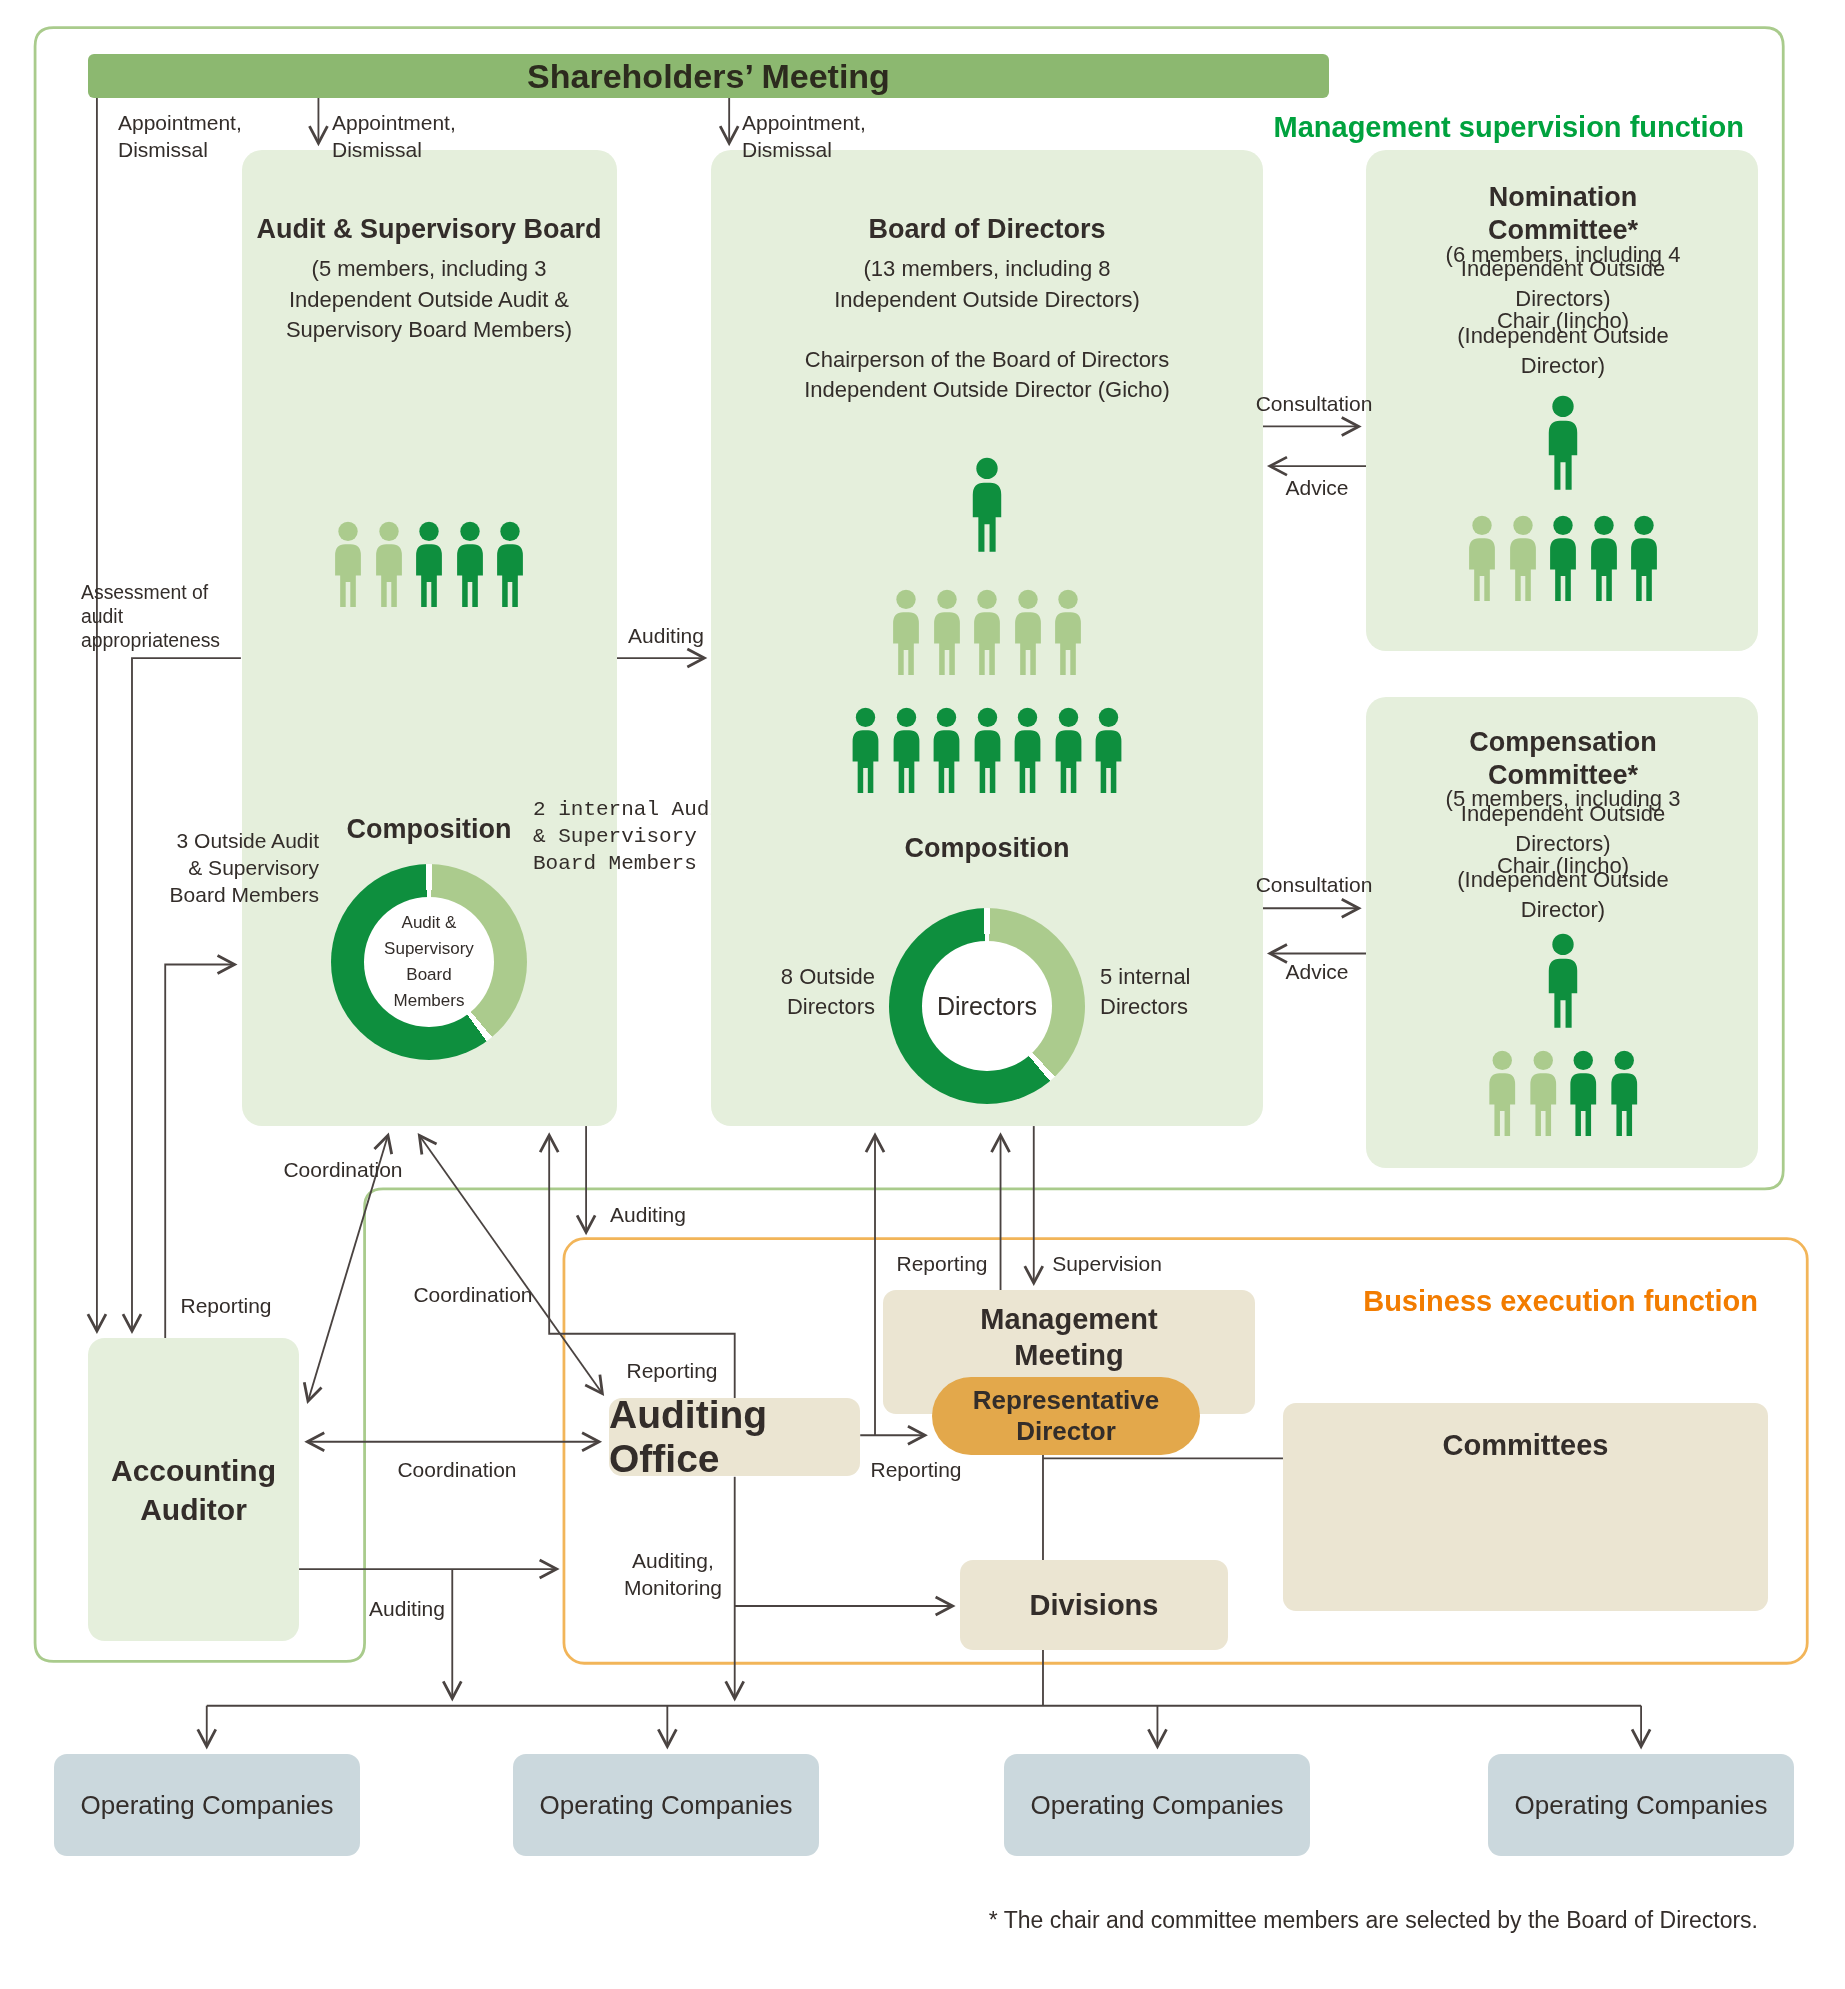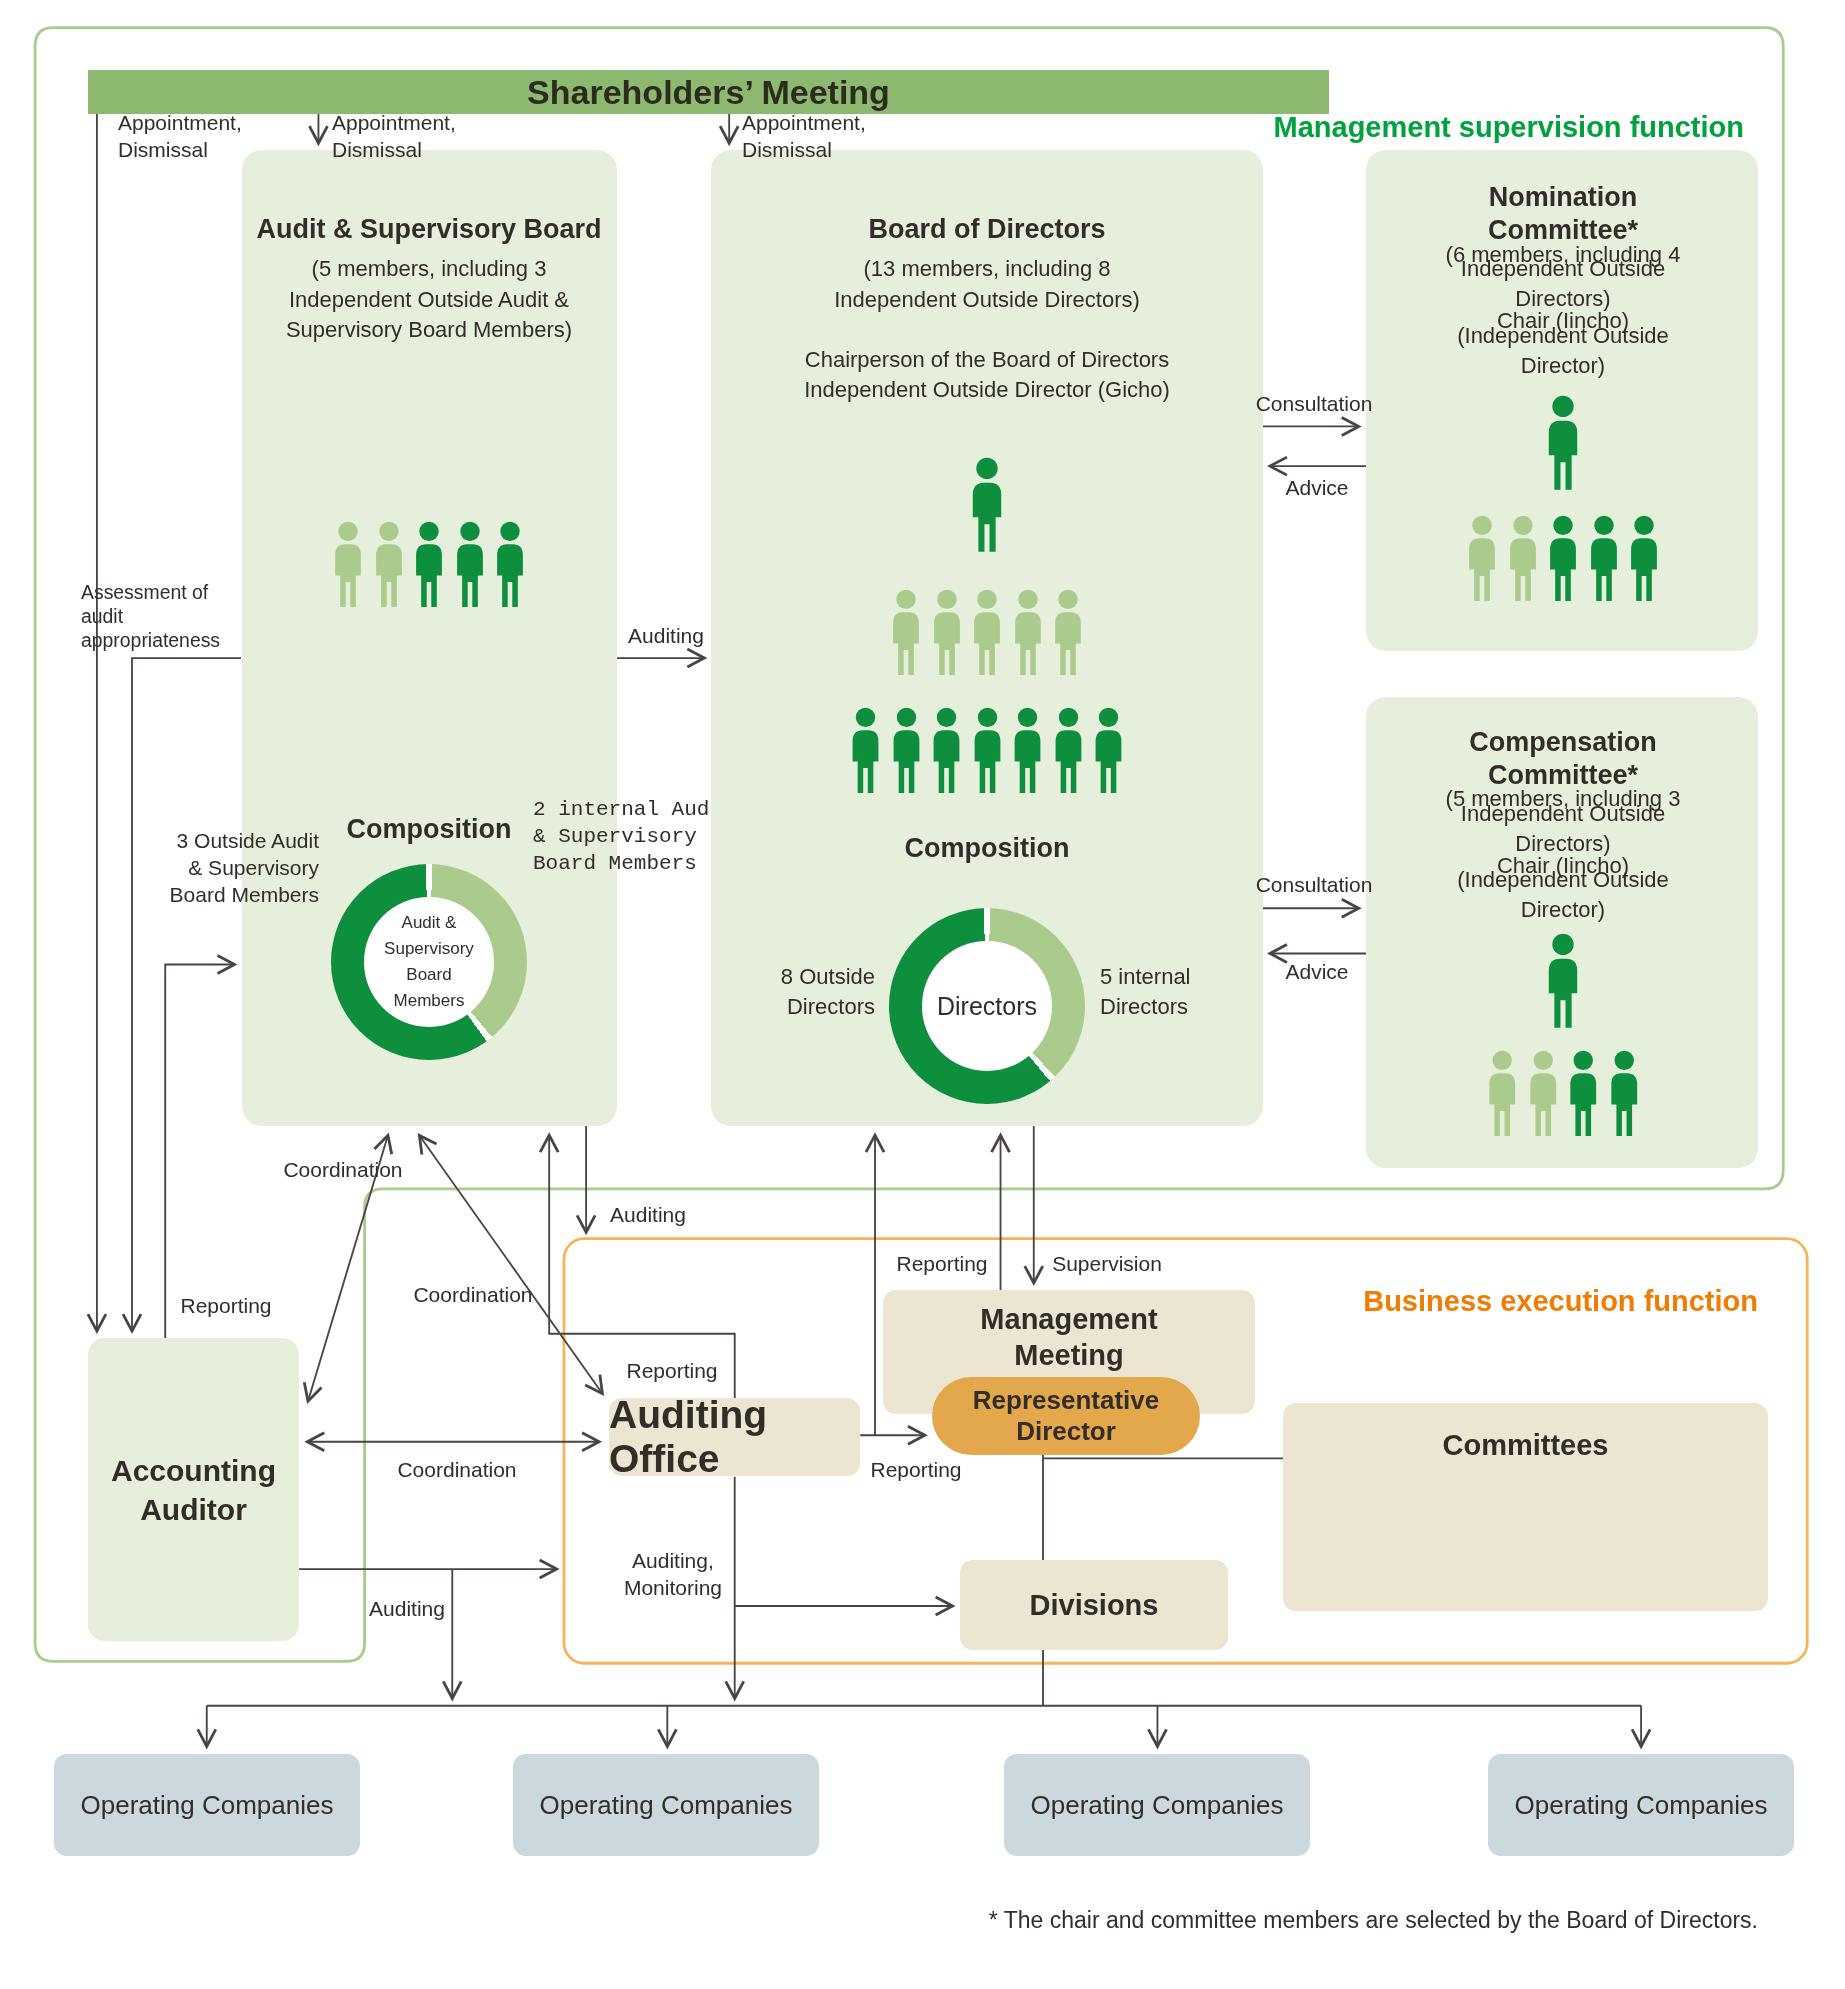--- a/index.html
+++ b/index.html
@@ -98,21 +98,21 @@
       <path d="M1130,1580 H1390"></path>
 
       <path d="M224,1848 H1778"></path>
       <path d="M224,1848 V1891" marker-end="url(#ah)"></path>
       <path d="M723,1848 V1891" marker-end="url(#ah)"></path>
       <path d="M1254,1848 V1891" marker-end="url(#ah)"></path>
       <path d="M1778,1848 V1891" marker-end="url(#ah)"></path>
     </g>
   </svg>
 
-  <div class="abs" style="left:88px;top:70px;width:1241px;height:44px;background:var(--header_green);border-radius:0;display:flex;align-items:center;justify-content:center;">
+  <div class="abs" style="left:88px;top:54px;width:1241px;height:44px;background:var(--header_green);border-radius:6px;display:flex;align-items:center;justify-content:center;">
     <div style="font-size:34px;font-weight:bold;color:#2c2b1e;">Shareholders’ Meeting</div>
   </div>
   <div class="abs fn-lbl" style="right:102px;top:111px;color:var(--supervision_green);">Management supervision function</div>
   <div class="abs fn-lbl" style="right:88px;top:1285px;color:var(--execution_orange);">Business execution function</div>
 
   <div class="box fill-green" style="left:242px;top:150px;width:375px;height:976px;"></div>
   <div class="abs ttl ctr" style="left:429px;top:229px;width:388px;">Audit &amp; Supervisory Board</div>
   <div class="abs body-txt ctr" style="left:429px;top:269px;">(5 members, including 3</div>
   <div class="abs body-txt ctr" style="left:429px;top:300px;">Independent Outside Audit &amp;</div>
   <div class="abs body-txt ctr" style="left:429px;top:330px;">Supervisory Board Members)</div>

